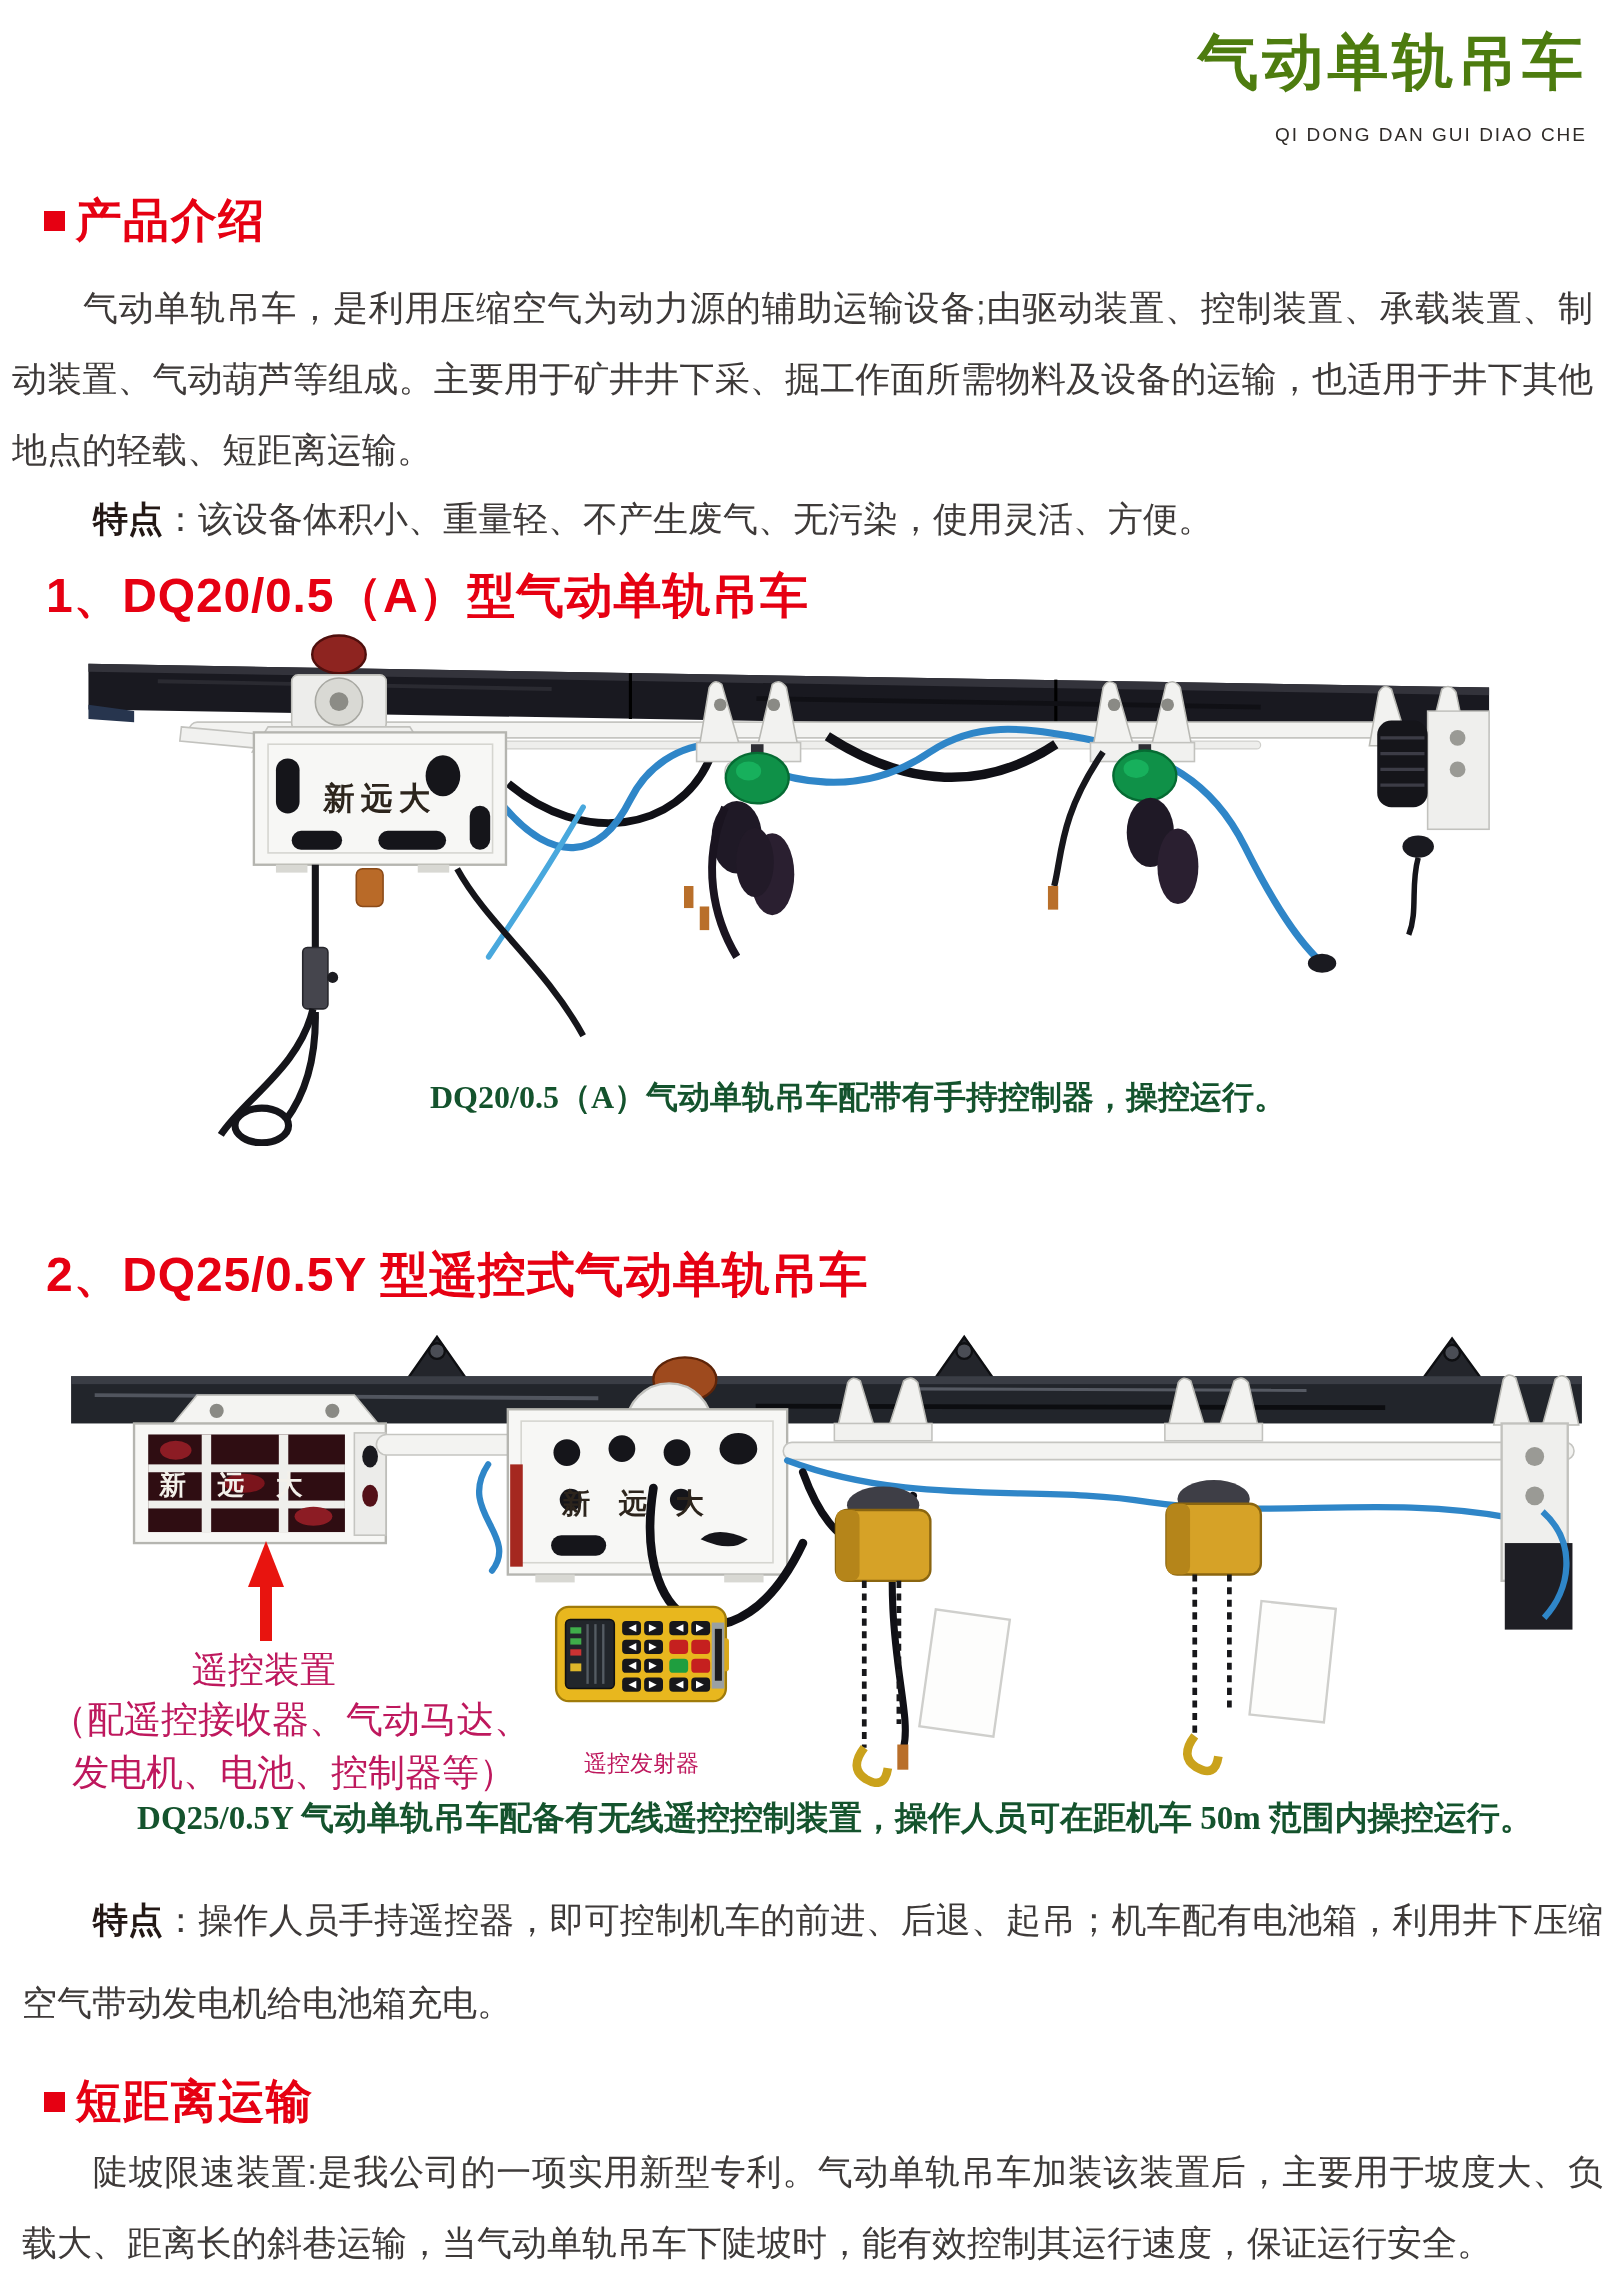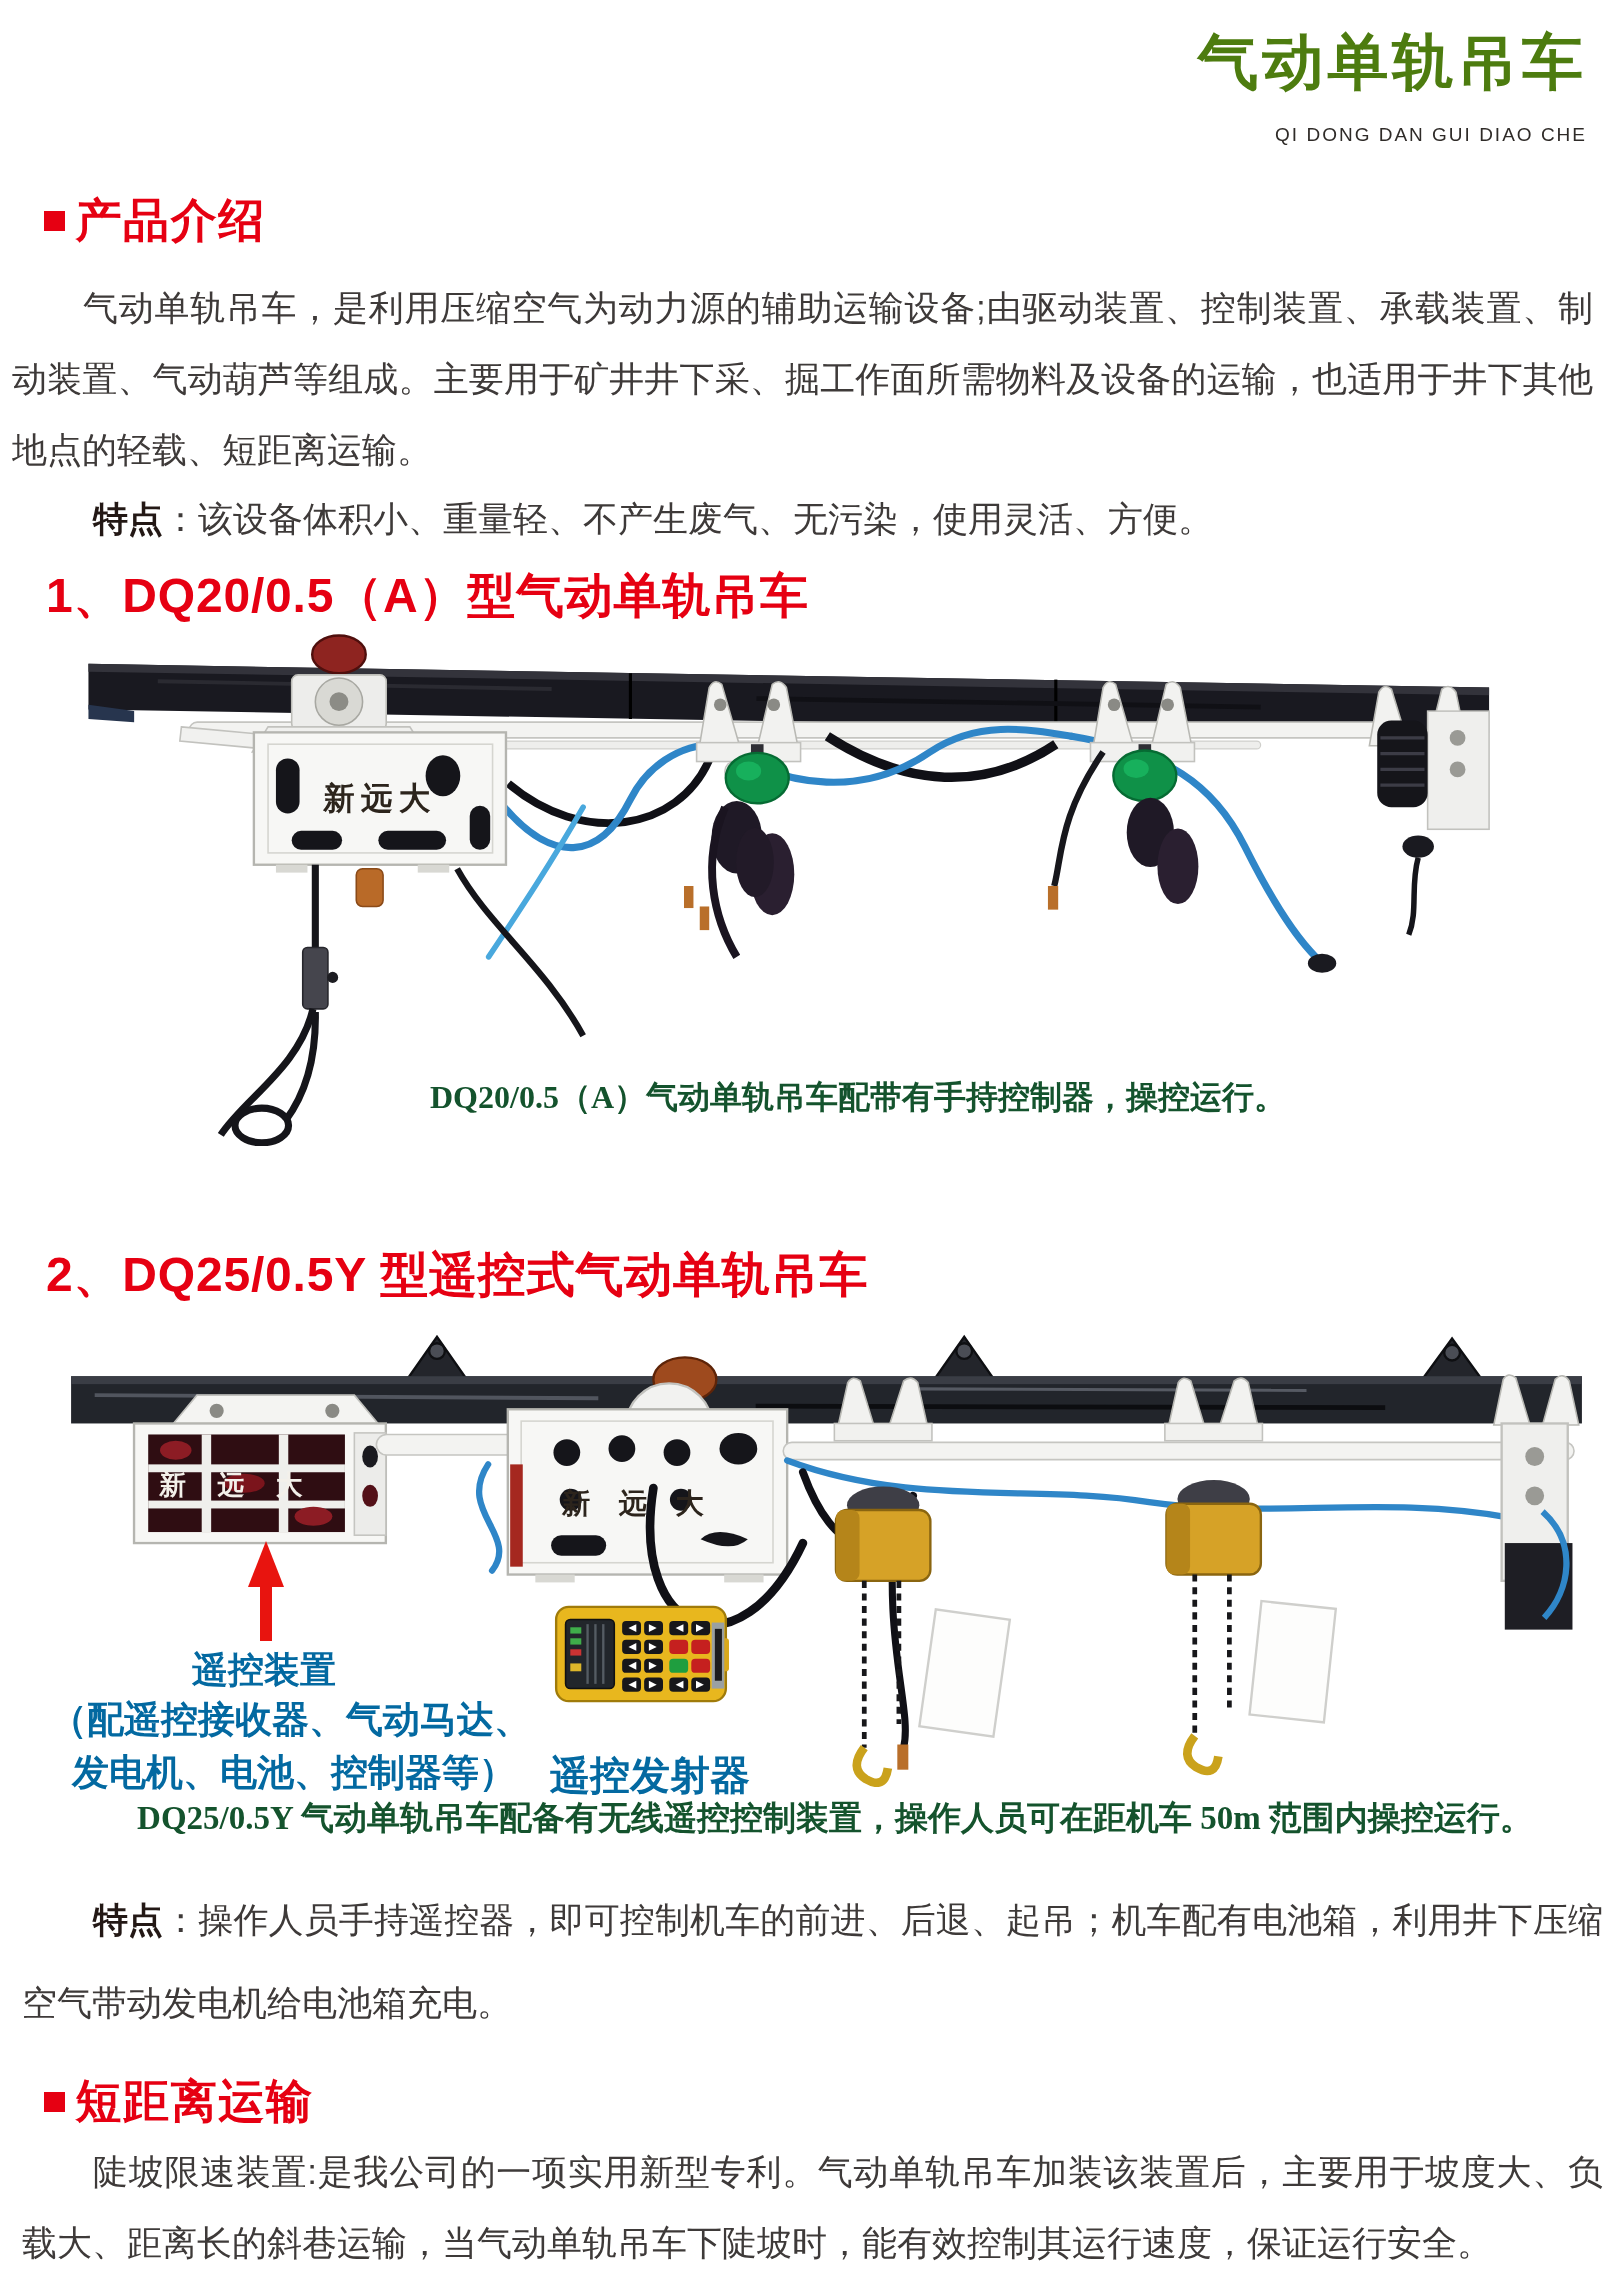--- a/index.html
+++ b/index.html
@@ -15,21 +15,21 @@
   
   .sec-head{display:flex;align-items:center;color:#e60012;font-weight:bold;font-size:46px;letter-spacing:1.6px;}
   .sec-head .bullet{width:20.5px;height:20.5px;background:#e60012;margin-right:11px;flex:0 0 auto;}
   .sub-head{color:#e60012;font-weight:bold;font-size:48px;white-space:nowrap;letter-spacing:0.8px;}
   
   .para{font-size:35px;line-height:71px;text-align:justify;color:#3e3a39;}
   .para .lead{font-weight:bold;color:#231815;}
   .indent{text-indent:71px;}
   
   .caption{font-family:"Liberation Serif","DejaVu Serif",serif;font-weight:bold;font-size:32px;color:#14532d;text-align:center;white-space:nowrap;}
-  .callout{font-family:"Liberation Serif","DejaVu Serif",serif;font-weight:bold;color:#0369a1;white-space:nowrap;}
+  .callout{font-family:"Liberation Serif","DejaVu Serif",serif;font-weight:normal;color:#be185d;white-space:nowrap;}
   
   .up-arrow{width:36px;display:flex;flex-direction:column;align-items:center;}
   .up-arrow .head{width:0;height:0;border-left:18px solid transparent;border-right:18px solid transparent;border-bottom:46px solid #e8140f;}
   .up-arrow .shaft{width:11.8px;height:54px;background:#e8140f;}
   svg text{font-family:"Liberation Serif","DejaVu Serif",serif;}
 </style>
 </head>
 <body>
 
 <div class="abs doc-title">气动单轨吊车</div>
@@ -330,21 +330,21 @@
         <polygon points="194,109 184,104 184,114"></polygon>
     </g>
     <rect x="150" y="52" width="24" height="18" rx="5" fill="#c5201f"></rect>
     <rect x="178" y="52" width="24" height="18" rx="5" fill="#c5201f"></rect>
     <rect x="150" y="76" width="24" height="18" rx="5" fill="#1f9e3f"></rect>
     <rect x="178" y="76" width="24" height="18" rx="5" fill="#c5201f"></rect>
   </g>
   <rect x="204" y="30" width="16" height="84" fill="#9aa0a2"></rect>
   <rect x="208" y="38" width="9" height="66" fill="#1c1c1e"></rect>
 </svg>
-<div class="abs callout" style="left:550px;top:1748px;width:183px;text-align:center;font-size:40px;">遥控发射器</div>
+<div class="abs callout" style="left:550px;top:1748px;width:183px;text-align:center;font-size:23px;">遥控发射器</div>
 
 <div class="abs caption" style="left:79px;top:1796px;width:1512px;font-size:33px;">DQ25/0.5Y 气动单轨吊车配备有无线遥控控制装置，操作人员可在距机车 50m 范围内操控运行。</div>
 
 <div class="abs para" style="left:22px;top:1878px;width:1581px;line-height:83px;text-indent:71px;">
   <span class="lead">特点</span><span>：操作人员手持遥控器，即可控制机车的前进、后退、起吊；机车配有电池箱，利用井下压缩空气带动发电机给电池箱充电。</span>
 </div>
 
 <div class="abs sec-head" style="left:44px;top:2071px;">
   <span class="bullet"></span>
   <span>短距离运输</span>

